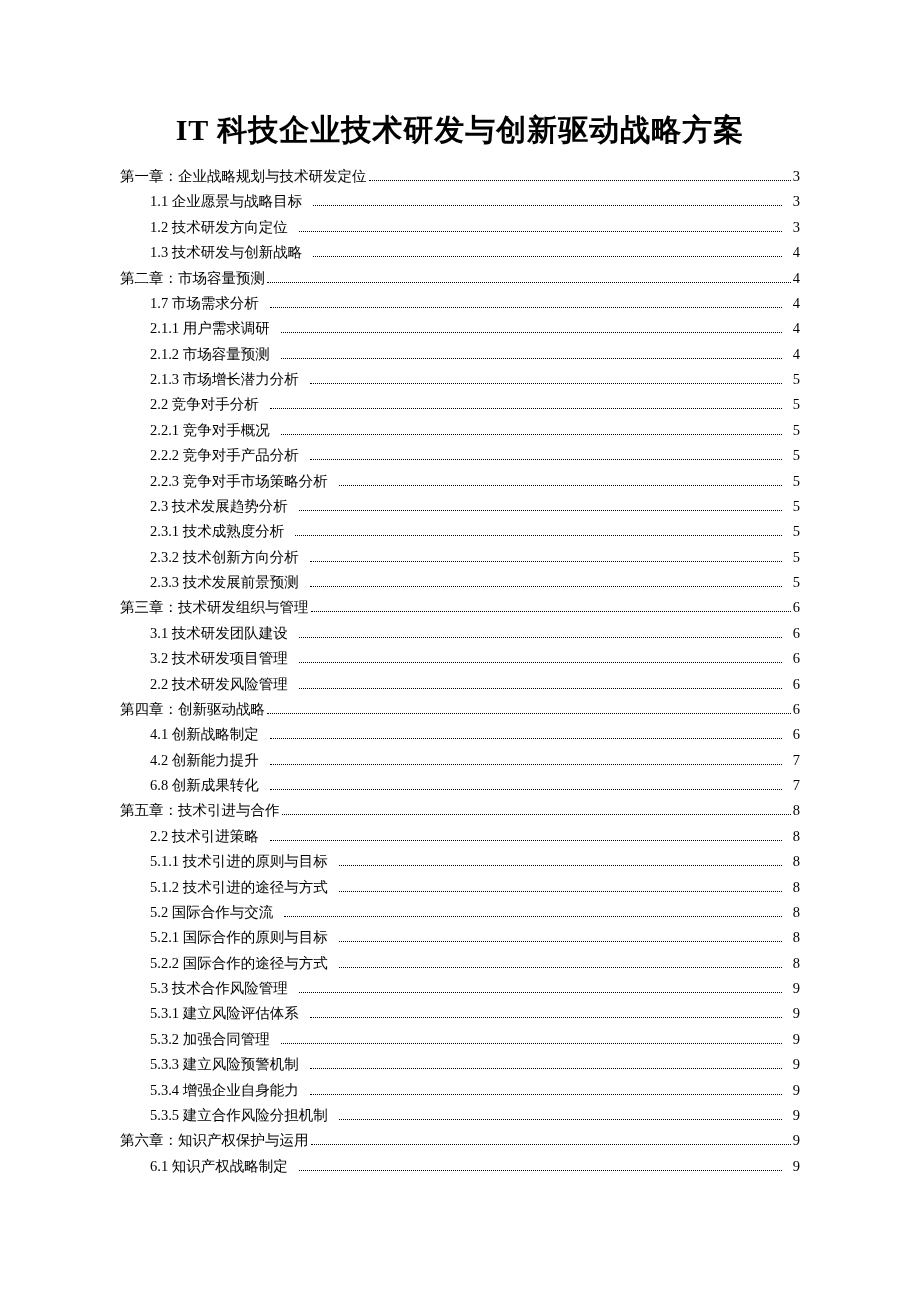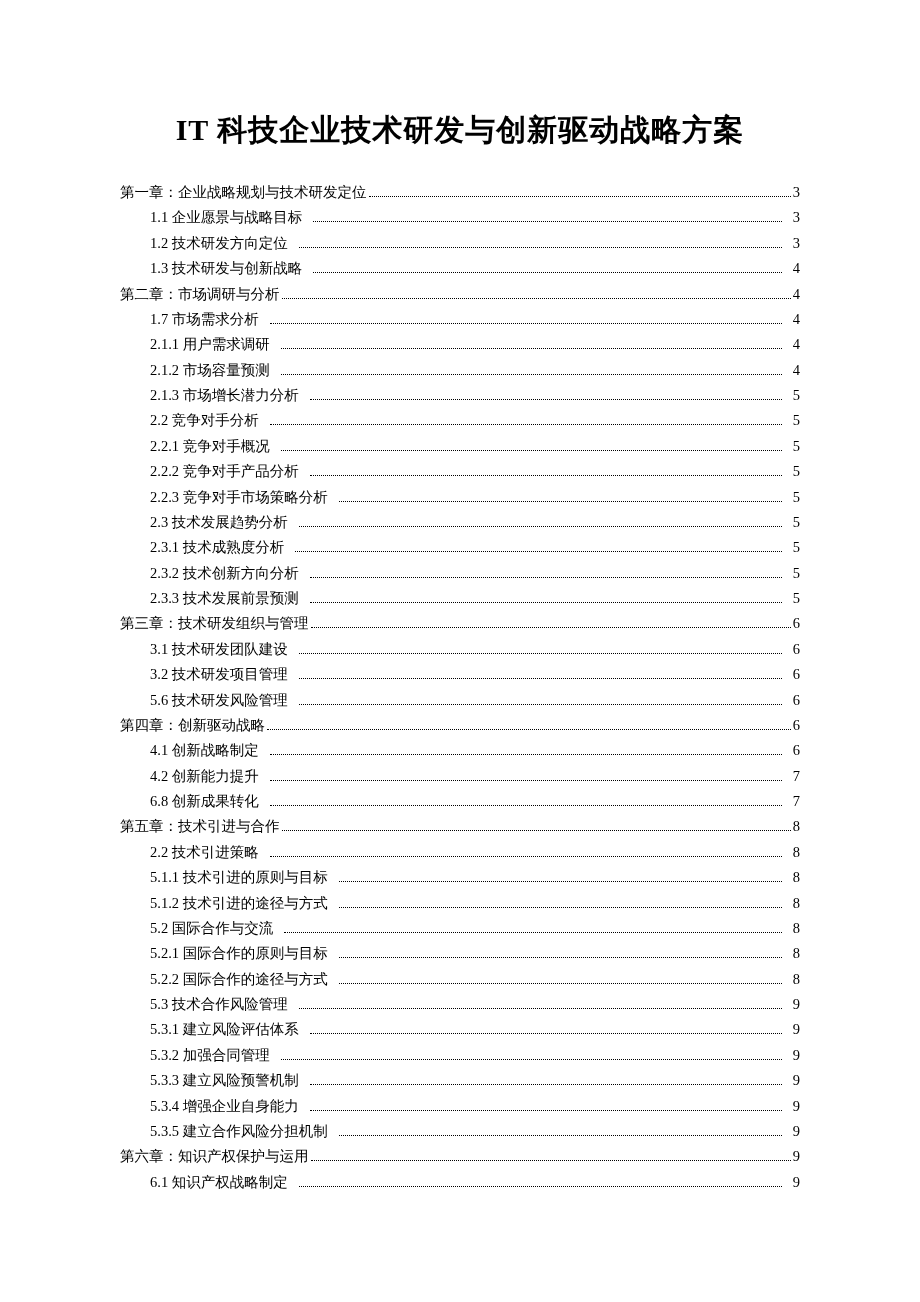--- a/index.html
+++ b/index.html
@@ -12,21 +12,21 @@
       height: 1302px;
       background: #ffffff;
       font-family: "SimSun", "宋体", serif;
       padding: 110px 120px 60px 120px;
       color: #000;
     }
     .title {
       font-size: 30px;
       font-weight: bold;
       text-align: center;
-      margin-bottom: 30px;
+      margin-bottom: 14px;
       letter-spacing: 1px;
     }
     .toc {
       font-size: 14.5px;
       line-height: 1.6;
     }
     .toc-entry {
       display: flex;
       align-items: baseline;
       margin-bottom: 2.2px;
@@ -73,21 +73,21 @@
       <span class="toc-label">1.2 技术研发方向定位</span>
       <span class="toc-dots"></span>
       <span class="toc-page">3</span>
     </div>
     <div class="toc-entry level-2">
       <span class="toc-label">1.3 技术研发与创新战略</span>
       <span class="toc-dots"></span>
       <span class="toc-page">4</span>
     </div>
     <div class="toc-entry level-1">
-      <span class="toc-label">第二章：市场调研与分析</span>
+      <span class="toc-label">第二章：市场容量预测</span>
       <span class="toc-dots"></span>
       <span class="toc-page">4</span>
     </div>
     <div class="toc-entry level-2">
       <span class="toc-label">1.7 市场需求分析</span>
       <span class="toc-dots"></span>
       <span class="toc-page">4</span>
     </div>
     <div class="toc-entry level-2">
       <span class="toc-label">2.1.1 用户需求调研</span>
@@ -153,21 +153,21 @@
       <span class="toc-label">3.1 技术研发团队建设</span>
       <span class="toc-dots"></span>
       <span class="toc-page">6</span>
     </div>
     <div class="toc-entry level-2">
       <span class="toc-label">3.2 技术研发项目管理</span>
       <span class="toc-dots"></span>
       <span class="toc-page">6</span>
     </div>
     <div class="toc-entry level-2">
-      <span class="toc-label">5.6 技术研发风险管理</span>
+      <span class="toc-label">2.2 技术研发风险管理</span>
       <span class="toc-dots"></span>
       <span class="toc-page">6</span>
     </div>
     <div class="toc-entry level-1">
       <span class="toc-label">第四章：创新驱动战略</span>
       <span class="toc-dots"></span>
       <span class="toc-page">6</span>
     </div>
     <div class="toc-entry level-2">
       <span class="toc-label">4.1 创新战略制定</span>

